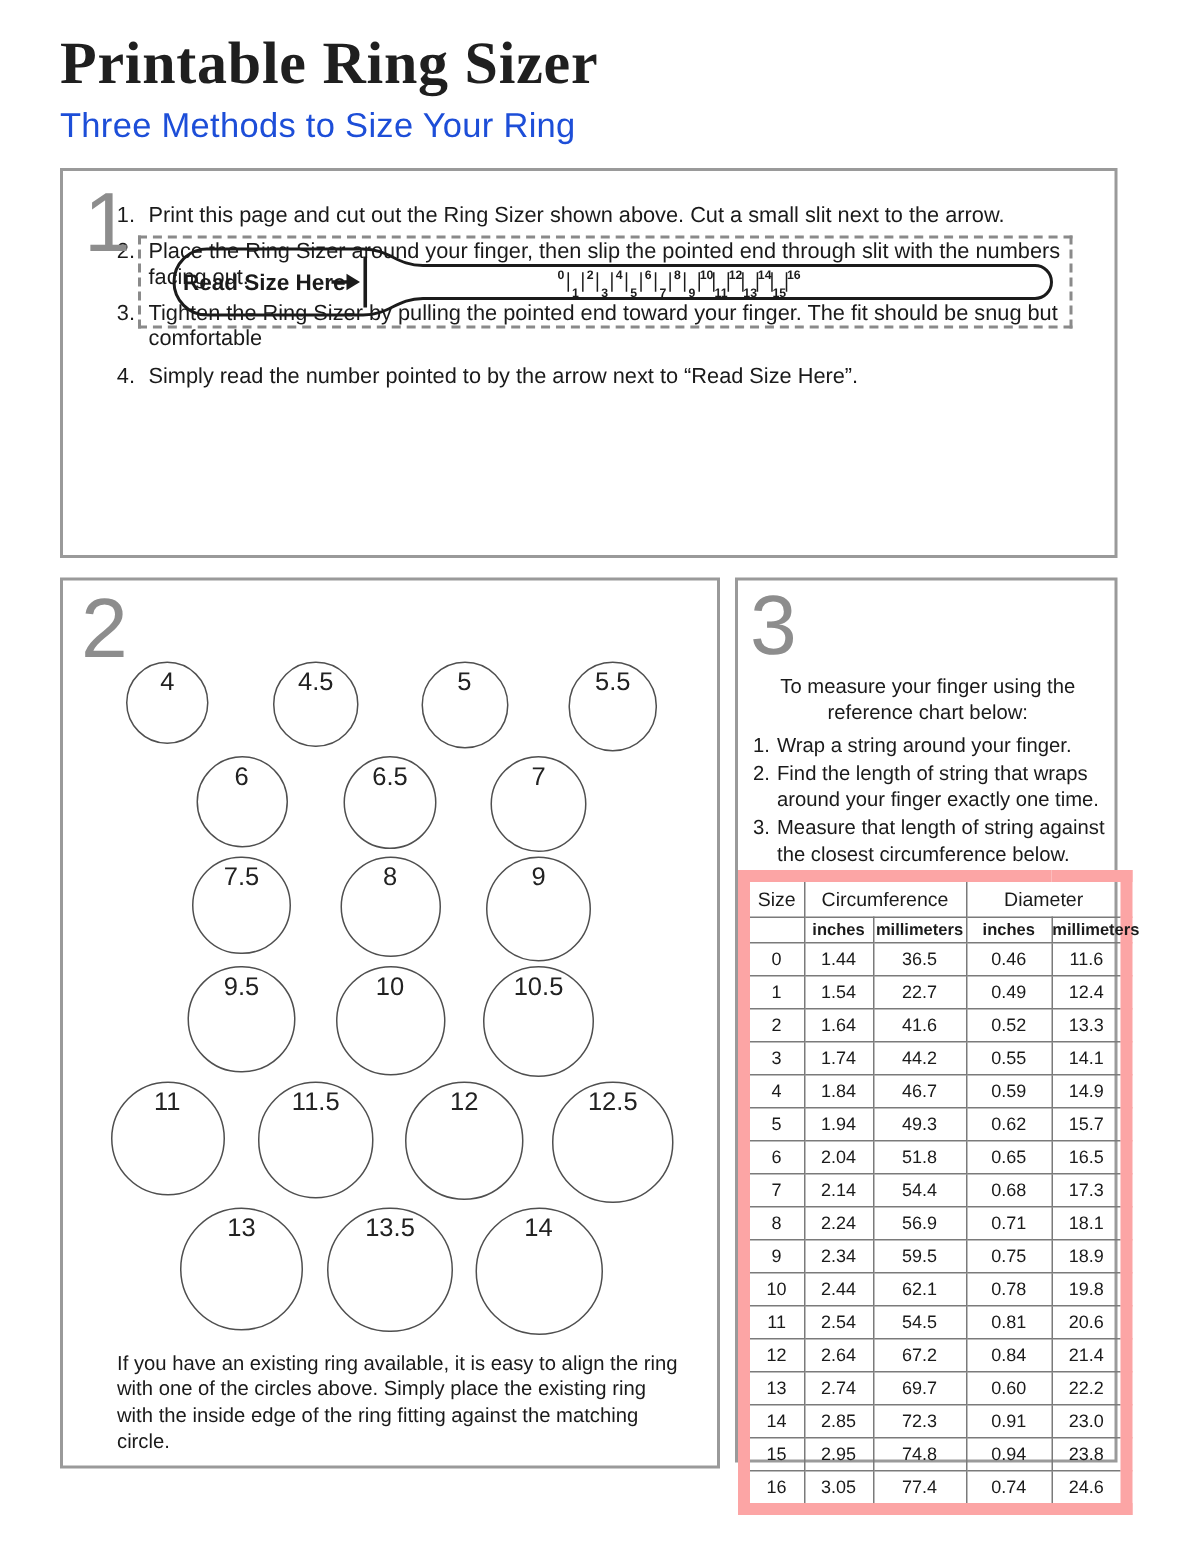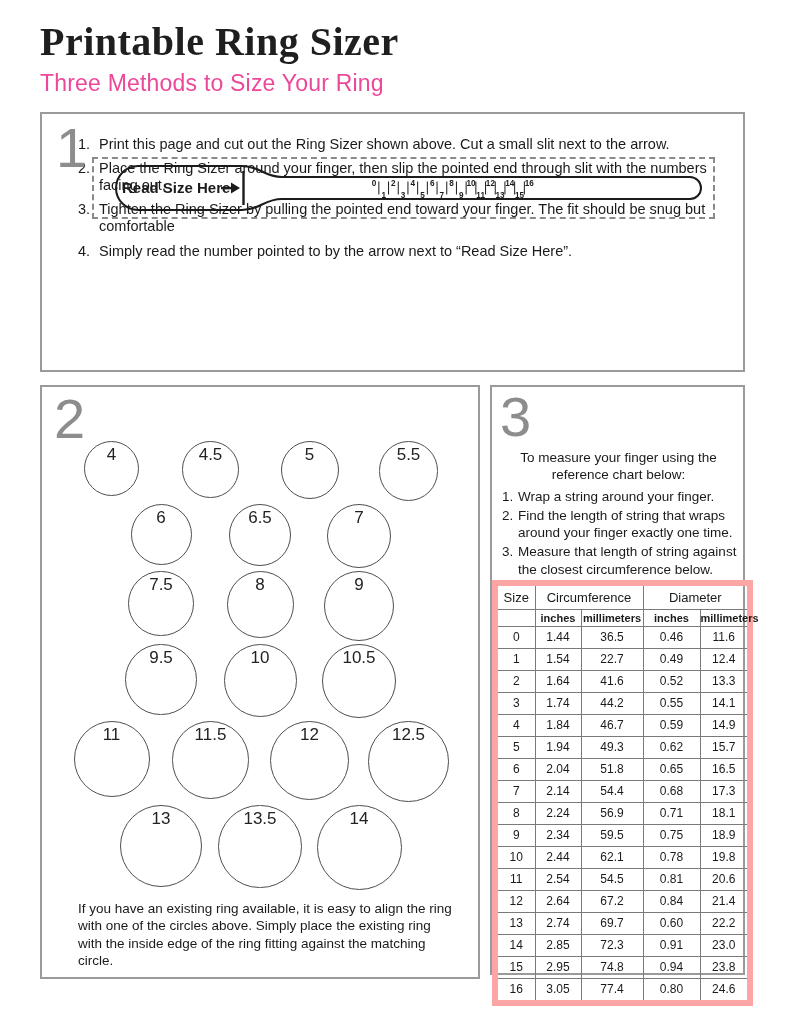--- a/index.html
+++ b/index.html
@@ -8,21 +8,21 @@
     font-family:"Liberation Sans",sans-serif;
     color:#1a1a1a;position:relative;overflow:hidden;
   }
   .page{position:relative;padding:18px 0 0 40px;width:705px;border-radius:14px;}
 
   
   h1.title{
     font-family:"Liberation Serif",serif;
     font-size:40px;font-weight:700;margin:0;color:#1f1f1f;letter-spacing:.5px;
   }
-  .subtitle{font-size:23px;color:#ec4899;margin-top:5px;letter-spacing:.2px;}
+  .subtitle{font-size:23px;color:#1d4ed8;margin-top:5px;letter-spacing:.2px;}
 
   
   .box{border:2px solid #9a9a9a;box-sizing:border-box;background:#fff;}
   .box1{width:705px;height:260px;margin-top:15px;position:relative;}
   .big-num{font-size:56px;line-height:1;color:#8d8d8d;}
   .box1 .big-num{position:absolute;top:6px;left:14px;}
 
   .dashed-cutout{
     position:absolute;top:43px;left:50px;width:623px;height:62px;
     border:2px dashed #8a8a8a;box-sizing:border-box;
@@ -49,21 +49,21 @@
   .note{margin:10px 26px 0 36px;font-size:13.5px;line-height:1.3;}
 
   .box3{width:255px;height:590px;position:relative;display:flex;flex-direction:column;}
   .box3 .big-num{margin:2px 0 0 8px;}
   .box3 .intro{margin:4px 6px 0 8px;font-size:13.5px;line-height:1.28;text-align:center;}
   ol.steps3{margin:4px 4px 0 0;padding-left:25px;font-size:13.5px;line-height:1.28;}
   ol.steps3 li{margin-bottom:2px;padding-left:1px;}
 
   table.sizechart{
     width:100%;border-collapse:collapse;table-layout:fixed;
-    margin-top:auto;font-size:12px;border:6px solid #fca5a5;
+    margin-top:auto;font-size:12px;border:8px solid #fca5a5;
   }
   table.sizechart th,table.sizechart td{
     border:1px solid #7a7a7a;text-align:center;padding:0;vertical-align:middle;
   }
   table.sizechart thead tr.main th{font-size:13px;font-weight:400;height:23px;}
   table.sizechart thead tr.units th{font-size:11px;font-weight:700;height:16px;}
   table.sizechart tbody td{height:21px;}
 </style>
 </head>
 <body>
@@ -393,21 +393,21 @@
               <td>15</td>
               <td>2.95</td>
               <td>74.8</td>
               <td>0.94</td>
               <td>23.8</td>
             </tr>
             <tr>
               <td>16</td>
               <td>3.05</td>
               <td>77.4</td>
-              <td>0.80</td>
+              <td>0.74</td>
               <td>24.6</td>
             </tr>
           </tbody>
       </table>
     </section>
 
   </div>
 </div>
 
 </body></html>

